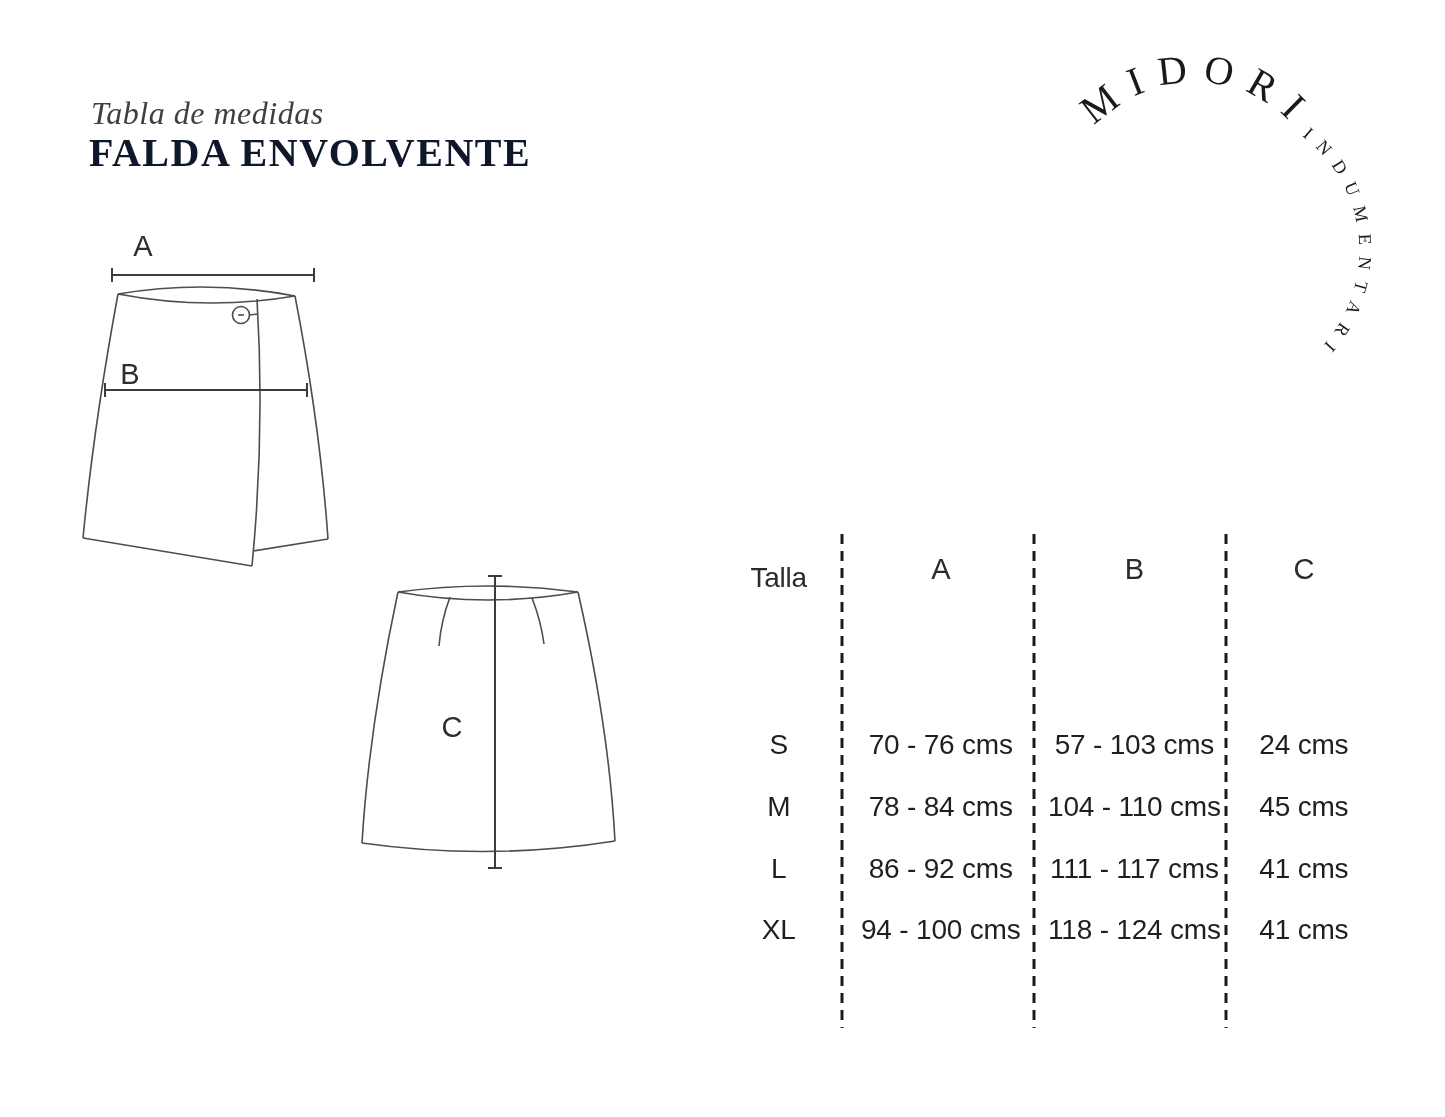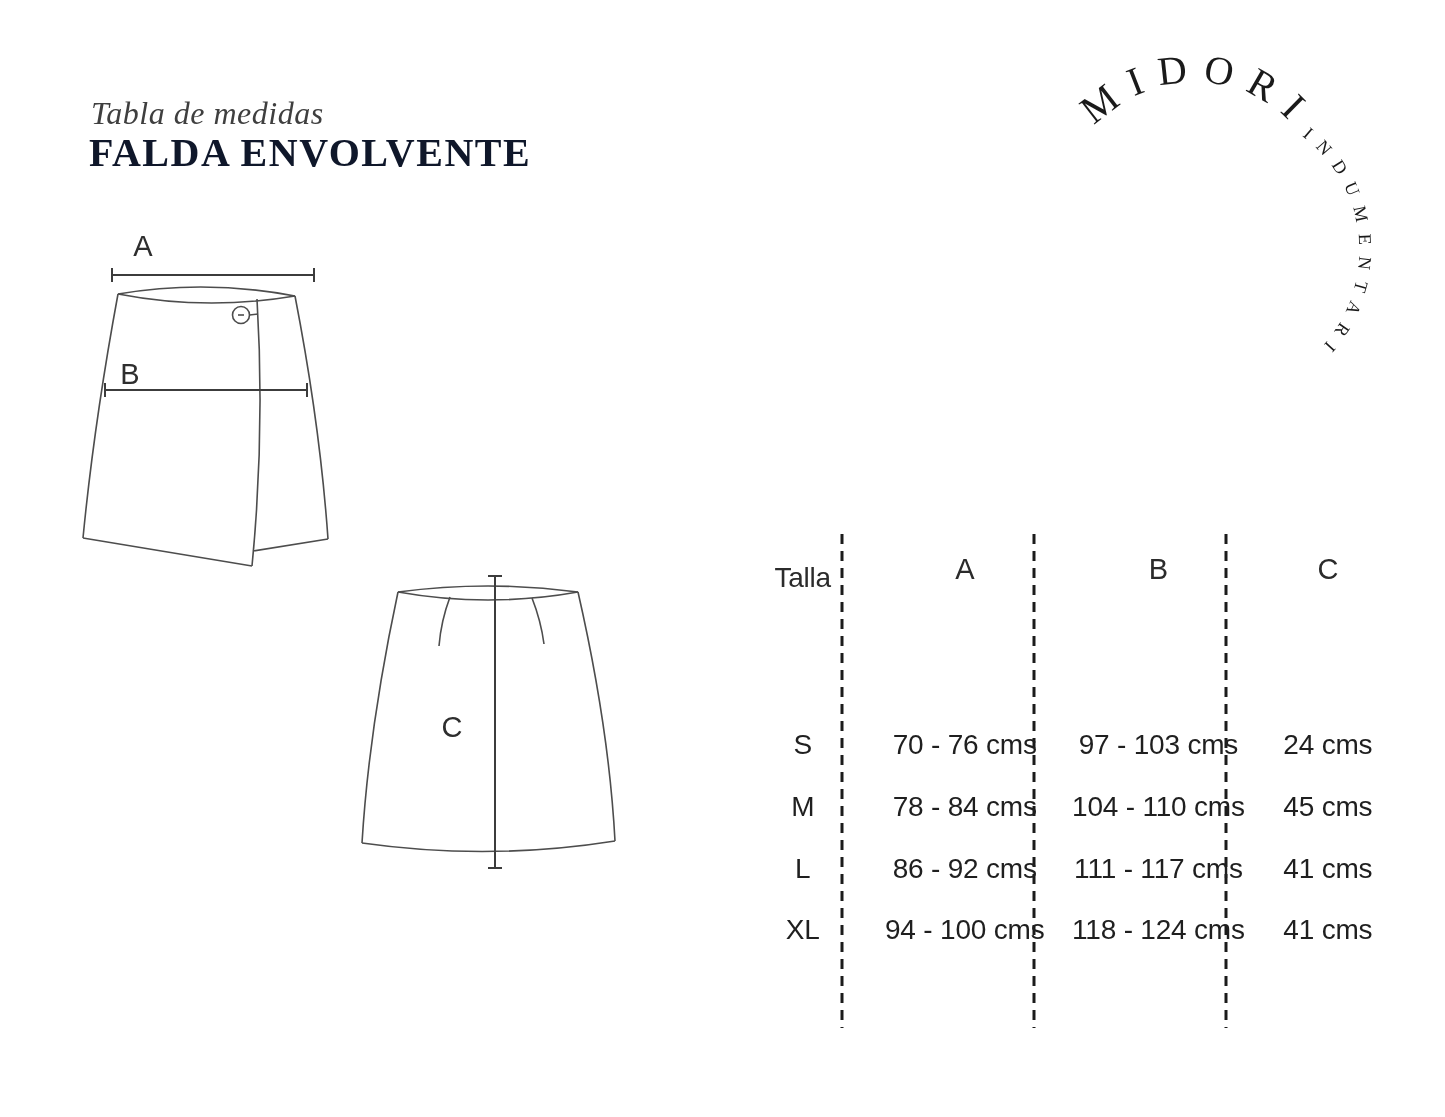--- a/index.html
+++ b/index.html
@@ -30,21 +30,21 @@
   .logo-brand{
     font-family:"Liberation Serif",serif;font-size:40px;
     letter-spacing:14px;fill:#1a1a1a;
   }
   .logo-tagline{
     font-family:"Liberation Serif",serif;font-size:18px;
     letter-spacing:11px;fill:#1a1a1a;
   }
   
   .trow{
-    position:absolute;left:745px;width:648px;height:40px;
+    position:absolute;left:721px;width:648px;height:40px;
     display:flex;align-items:center;gap:15px;
   }
   .cell{text-align:center;font-size:28px;letter-spacing:-0.2px;white-space:nowrap;}
   .c-size{width:124px;}
   .c-a{width:192px;}
   .c-b{width:192px;}
   .c-c{width:140px;}
   .thead .cell{font-size:29px;color:#2b2b2b;}
   .thead .c-size{padding-top:18px;font-size:28px;}
 </style>
@@ -124,21 +124,21 @@
     <div class="cell c-size">Talla</div>
     <div class="cell c-a">A</div>
     <div class="cell c-b">B</div>
     <div class="cell c-c">C</div>
   </div>
 
 
   <div class="trow" style="top:725px">
     <div class="cell c-size">S</div>
     <div class="cell c-a">70 - 76 cms</div>
-    <div class="cell c-b">97 - 103 cms</div>
+    <div class="cell c-b">57 - 103 cms</div>
     <div class="cell c-c">24 cms</div>
   </div>
 
   <div class="trow" style="top:787px">
     <div class="cell c-size">M</div>
     <div class="cell c-a">78 - 84 cms</div>
     <div class="cell c-b">104 - 110 cms</div>
     <div class="cell c-c">45 cms</div>
   </div>
 

